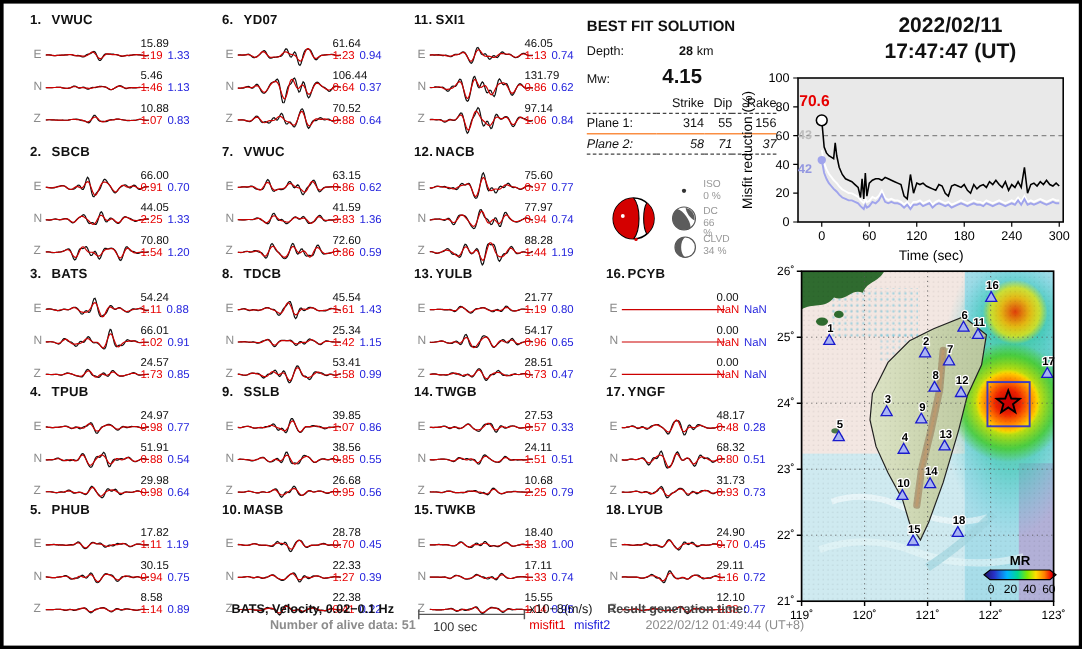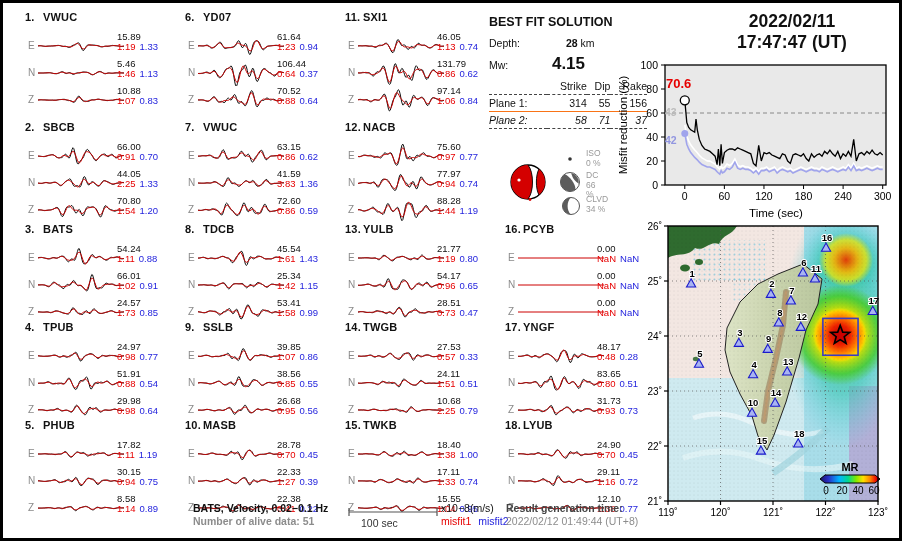--- a/index.html
+++ b/index.html
@@ -29,21 +29,21 @@
   .solid-t{border-top:1px solid #f97316;font-style:italic;}
   .dash-b{border-bottom:1px dashed #444;}
   .decomp{position:absolute;left:556px;top:146px;width:100px;}
   .decomp-item{position:absolute;left:0;height:24px;}
   .decomp-txt{position:absolute;left:27px;top:0;font-size:8.5px;color:#999;line-height:9.5px;}
   
   .dateblock{position:absolute;left:682px;top:8px;width:214px;text-align:center;
              font-weight:bold;font-size:17.5px;line-height:21px;}
   
   .foot{position:absolute;font-size:10.5px;line-height:13px;}
-  .gray{color:#8c8c8c;}
+  .gray{color:#8c8c8c;margin-left:32px;}
   .dgray{color:#444;font-weight:bold;}
   
   .abs{position:absolute;}
 </style>
 </head>
 <body>
 
 <div class="page">
 
   <div id="stations">
@@ -633,21 +633,21 @@
             <div><span class="m1">0.48</span><span class="m2">0.28</span></div>
           </div>
         </div>
         <div class="wf-row" style="top: 49px;">
           <div class="comp-label">N</div>
           <svg width="88" height="26" class="wf-svg">
             <polyline points="0.0,13.2 0.9,13.3 1.8,13.4 2.7,13.5 3.6,13.5 4.5,13.4 5.4,13.1 6.3,12.8 7.2,12.6 8.1,12.5 9.0,12.6 9.9,12.8 10.8,12.9 11.6,13.0 12.5,12.9 13.4,12.8 14.3,12.5 15.2,12.3 16.1,11.9 17.0,11.6 17.9,11.6 18.8,12.1 19.7,13.3 20.6,15.0 21.5,16.6 22.4,17.5 23.3,17.1 24.2,15.6 25.1,13.6 26.0,12.0 26.9,11.3 27.8,11.6 28.7,12.1 29.6,12.0 30.5,10.7 31.4,8.5 32.3,6.5 33.1,6.0 34.0,7.6 34.9,10.9 35.8,14.9 36.7,18.1 37.6,19.7 38.5,20.0 39.4,19.3 40.3,18.5 41.2,17.7 42.1,16.5 43.0,14.6 43.9,12.0 44.8,9.2 45.7,7.2 46.6,6.6 47.5,7.8 48.4,9.9 49.3,12.0 50.2,13.4 51.1,13.7 52.0,13.3 52.9,12.6 53.8,12.1 54.6,11.9 55.5,11.9 56.4,12.3 57.3,13.2 58.2,14.6 59.1,16.3 60.0,17.9 60.9,18.5 61.8,17.6 62.7,15.5 63.6,12.8 64.5,10.4 65.4,9.3 66.3,9.5 67.2,10.5 68.1,11.6 69.0,12.1 69.9,12.0 70.8,11.7 71.7,11.5 72.6,12.0 73.5,12.9 74.4,14.1 75.3,14.9 76.1,15.2 77.0,14.9 77.9,14.3 78.8,13.6 79.7,13.1 80.6,12.8 81.5,12.7 82.4,12.5 83.3,12.4 84.2,12.4 85.1,12.4 86.0,12.6" fill="none" stroke="#111" stroke-width="1"></polyline>
             <polyline points="0.0,13.2 0.9,13.3 1.8,13.4 2.7,13.4 3.6,13.3 4.5,13.2 5.4,13.0 6.3,12.8 7.2,12.7 8.1,12.6 9.0,12.7 9.9,12.8 10.8,13.0 11.6,13.0 12.5,13.0 13.4,12.8 14.3,12.4 15.2,12.1 16.1,11.9 17.0,11.9 17.9,12.3 18.8,12.9 19.7,13.7 20.6,14.5 21.5,15.3 22.4,15.7 23.3,15.7 24.2,15.3 25.1,14.5 26.0,13.6 26.9,12.6 27.8,11.7 28.7,11.0 29.6,10.3 30.5,9.8 31.4,9.4 32.3,9.2 33.1,9.4 34.0,10.0 34.9,11.2 35.8,12.9 36.7,15.0 37.6,17.1 38.5,18.8 39.4,19.6 40.3,19.4 41.2,18.1 42.1,15.9 43.0,13.2 43.9,10.7 44.8,8.9 45.7,8.1 46.6,8.4 47.5,9.5 48.4,11.0 49.3,12.4 50.2,13.3 51.1,13.5 52.0,13.2 52.9,12.5 53.8,11.8 54.6,11.5 55.5,11.8 56.4,12.7 57.3,14.0 58.2,15.3 59.1,16.2 60.0,16.7 60.9,16.4 61.8,15.6 62.7,14.4 63.6,13.1 64.5,12.0 65.4,11.2 66.3,10.7 67.2,10.7 68.1,10.9 69.0,11.2 69.9,11.7 70.8,12.1 71.7,12.5 72.6,13.0 73.5,13.4 74.4,13.8 75.3,14.1 76.1,14.3 77.0,14.3 77.9,14.1 78.8,13.9 79.7,13.5 80.6,13.0 81.5,12.7 82.4,12.4 83.3,12.3 84.2,12.4 85.1,12.5 86.0,12.7" fill="none" stroke="#cc0000" stroke-width="1"></polyline>
           </svg>
           <div class="vals">
-            <div class="amp">83.65</div>
+            <div class="amp">68.32</div>
             <div><span class="m1">0.80</span><span class="m2">0.51</span></div>
           </div>
         </div>
         <div class="wf-row" style="top: 76px;">
           <div class="comp-label">Z</div>
           <svg width="88" height="26" class="wf-svg">
             <polyline points="0.0,13.1 0.9,13.1 1.8,13.1 2.7,13.2 3.6,13.2 4.5,13.2 5.4,13.2 6.3,13.2 7.2,13.1 8.1,13.0 9.0,12.8 9.9,12.6 10.8,12.4 11.6,12.3 12.5,12.3 13.4,12.4 14.3,12.8 15.2,13.2 16.1,13.6 17.0,13.6 17.9,13.4 18.8,12.9 19.7,12.6 20.6,12.6 21.5,13.1 22.4,13.9 23.3,14.5 24.2,14.7 25.1,14.5 26.0,14.0 26.9,13.4 27.8,13.0 28.7,12.7 29.6,12.3 30.5,11.4 31.4,10.1 32.3,8.9 33.1,8.4 34.0,9.2 34.9,11.2 35.8,13.9 36.7,16.3 37.6,17.7 38.5,17.7 39.4,16.8 40.3,15.5 41.2,14.4 42.1,13.9 43.0,13.6 43.9,13.4 44.8,12.8 45.7,12.0 46.6,11.1 47.5,10.4 48.4,10.0 49.3,10.0 50.2,10.2 51.1,10.7 52.0,11.7 52.9,13.0 53.8,14.4 54.6,15.5 55.5,15.8 56.4,15.3 57.3,14.2 58.2,13.1 59.1,12.4 60.0,12.6 60.9,13.3 61.8,14.1 62.7,14.5 63.6,14.2 64.5,13.5 65.4,12.6 66.3,12.0 67.2,11.8 68.1,11.8 69.0,11.9 69.9,12.0 70.8,11.9 71.7,11.9 72.6,12.2 73.5,12.8 74.4,13.6 75.3,14.2 76.1,14.4 77.0,14.3 77.9,13.9 78.8,13.4 79.7,13.0 80.6,12.8 81.5,12.7 82.4,12.7 83.3,12.8 84.2,12.8 85.1,12.8 86.0,12.8" fill="none" stroke="#111" stroke-width="1"></polyline>
             <polyline points="0.0,13.1 0.9,13.1 1.8,13.1 2.7,13.2 3.6,13.2 4.5,13.2 5.4,13.2 6.3,13.1 7.2,13.1 8.1,13.0 9.0,12.8 9.9,12.7 10.8,12.6 11.6,12.5 12.5,12.5 13.4,12.6 14.3,12.8 15.2,13.0 16.1,13.2 17.0,13.3 17.9,13.3 18.8,13.3 19.7,13.1 20.6,13.0 21.5,13.1 22.4,13.2 23.3,13.5 24.2,13.9 25.1,14.3 26.0,14.4 26.9,14.2 27.8,13.7 28.7,12.7 29.6,11.6 30.5,10.6 31.4,9.9 32.3,9.7 33.1,10.1 34.0,11.0 34.9,12.3 35.8,13.7 36.7,14.9 37.6,15.8 38.5,16.2 39.4,16.1 40.3,15.6 41.2,15.0 42.1,14.3 43.0,13.6 43.9,13.0 44.8,12.4 45.7,11.9 46.6,11.4 47.5,10.9 48.4,10.6 49.3,10.6 50.2,10.8 51.1,11.4 52.0,12.2 52.9,13.1 53.8,13.9 54.6,14.5 55.5,14.7 56.4,14.6 57.3,14.2 58.2,13.7 59.1,13.3 60.0,13.0 60.9,13.0 61.8,13.2 62.7,13.4 63.6,13.6 64.5,13.6 65.4,13.3 66.3,12.9 67.2,12.4 68.1,11.9 69.0,11.6 69.9,11.6 70.8,11.8 71.7,12.2 72.6,12.8 73.5,13.3 74.4,13.7 75.3,13.9 76.1,13.9 77.0,13.8 77.9,13.6 78.8,13.3 79.7,13.1 80.6,12.9 81.5,12.8 82.4,12.8 83.3,12.8 84.2,12.8 85.1,12.8 86.0,12.8" fill="none" stroke="#cc0000" stroke-width="1"></polyline>
           </svg>
           <div class="vals">

